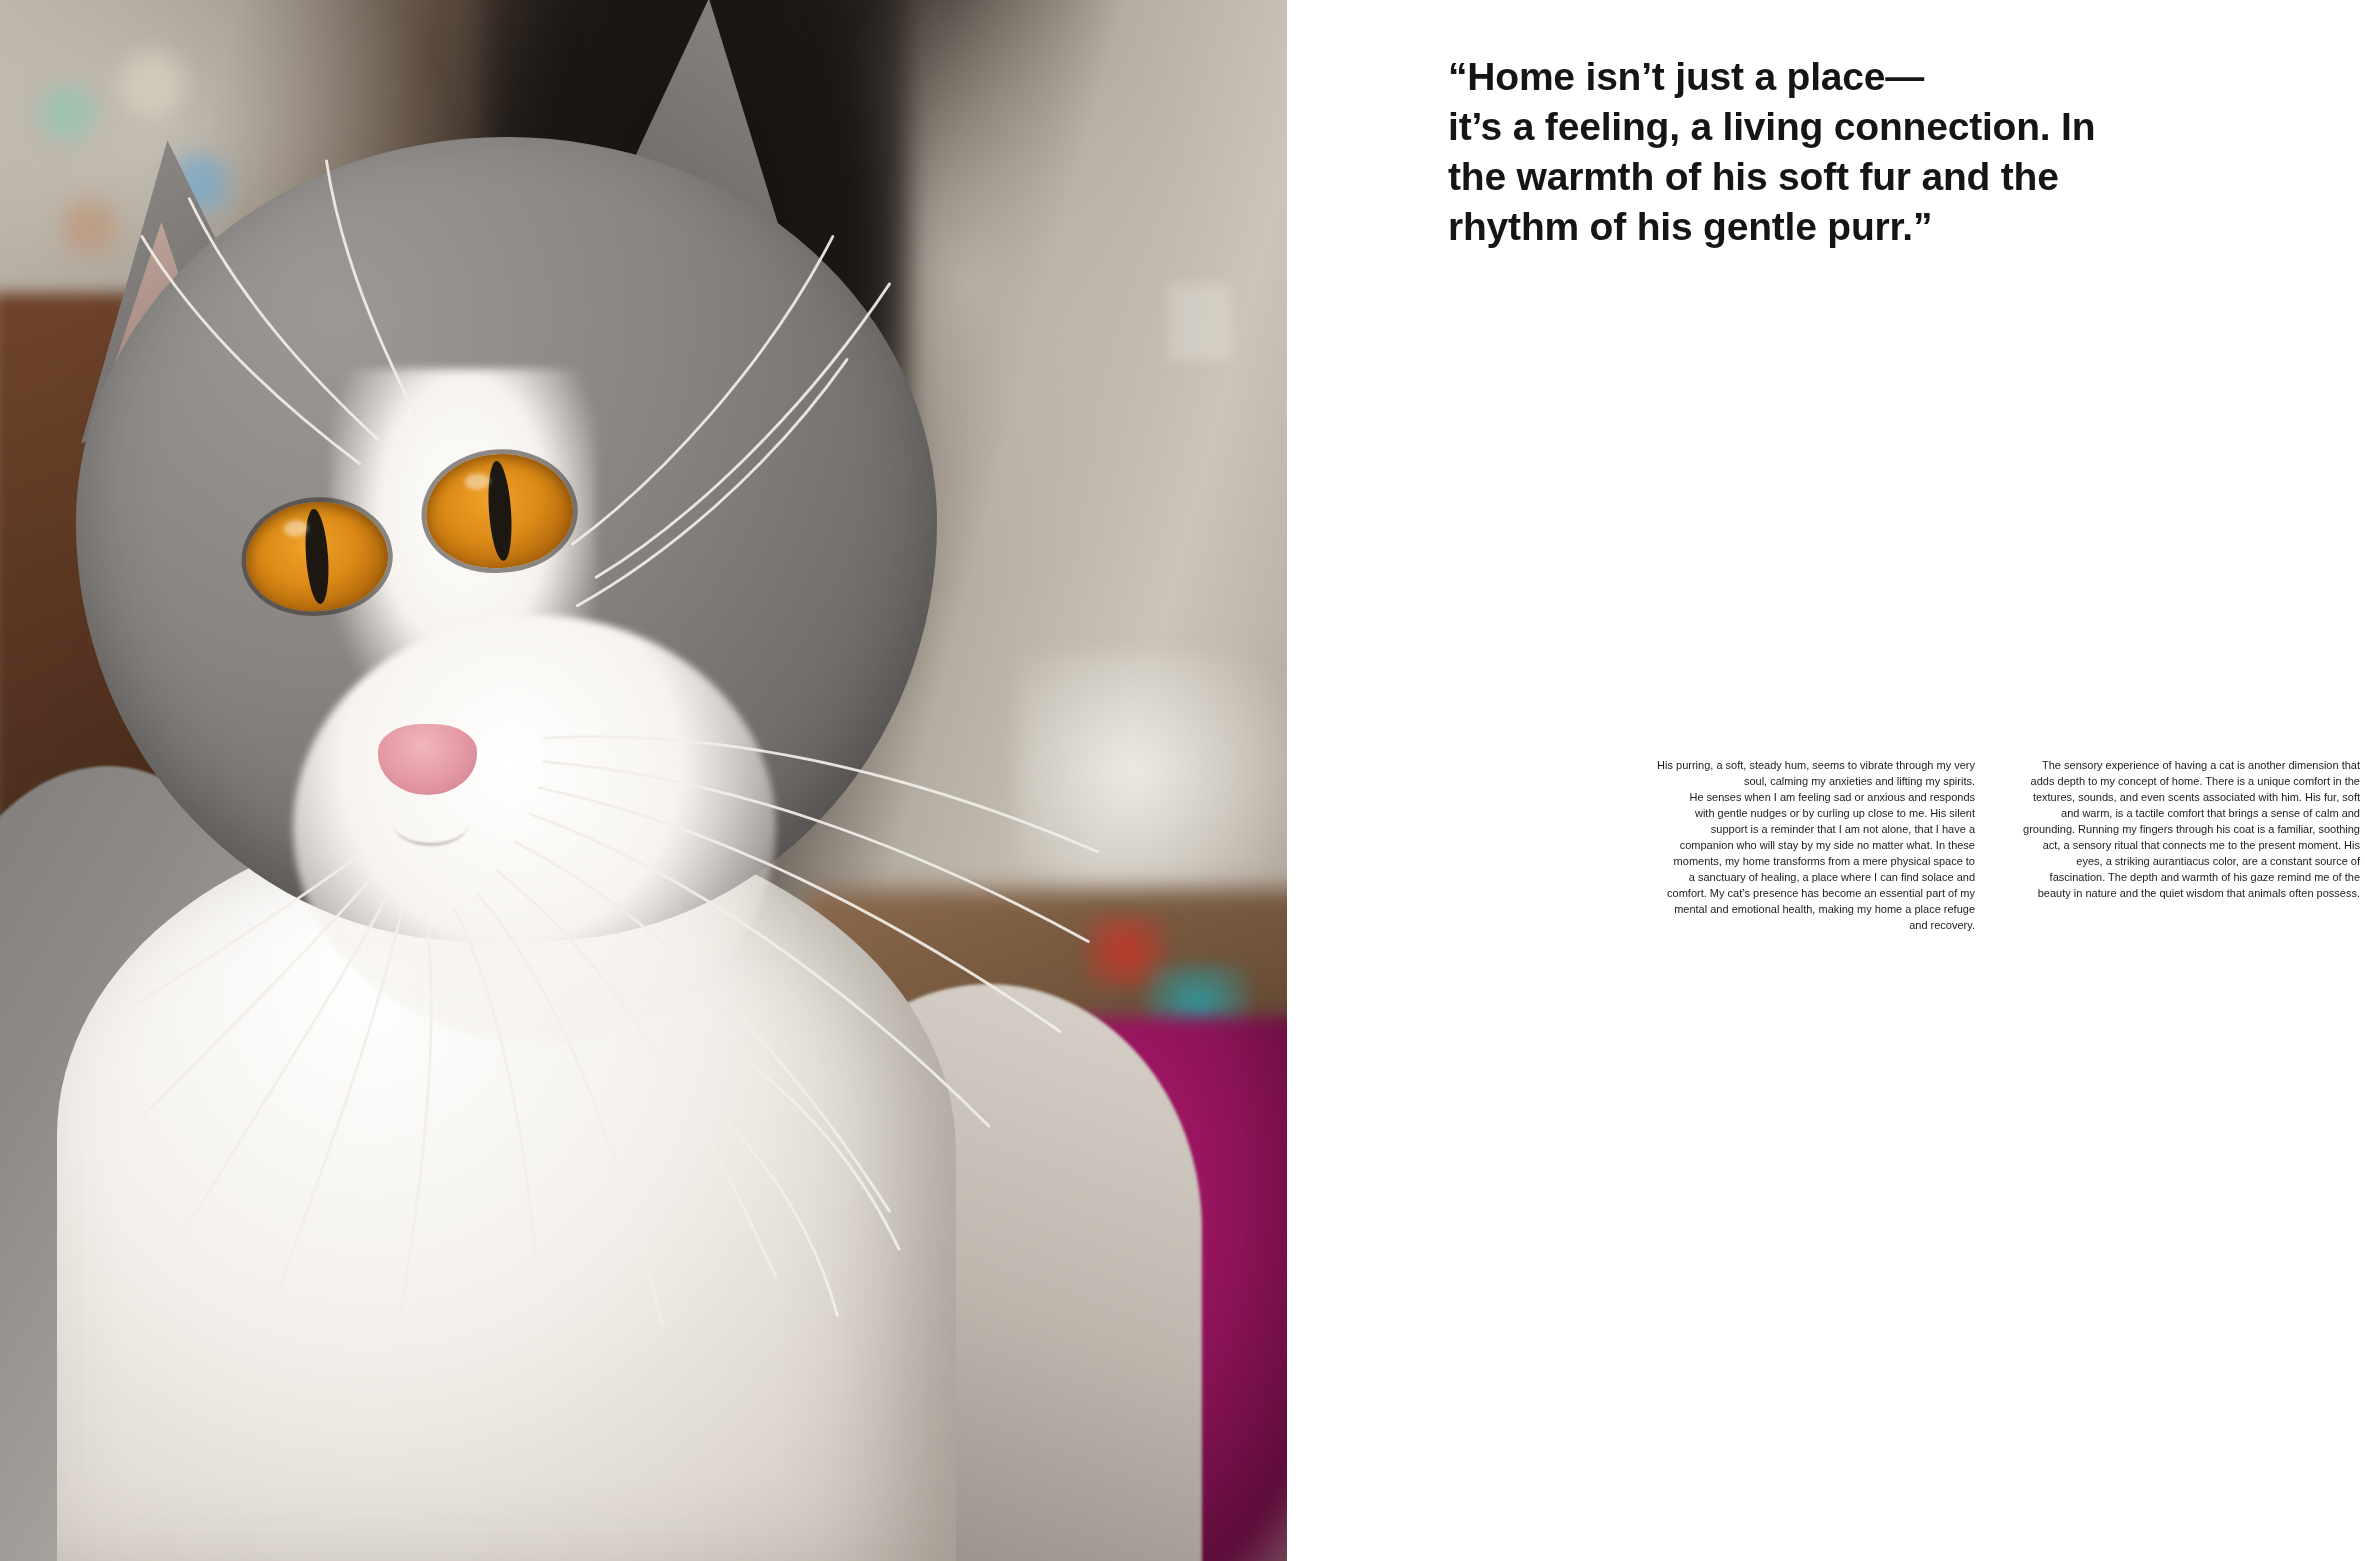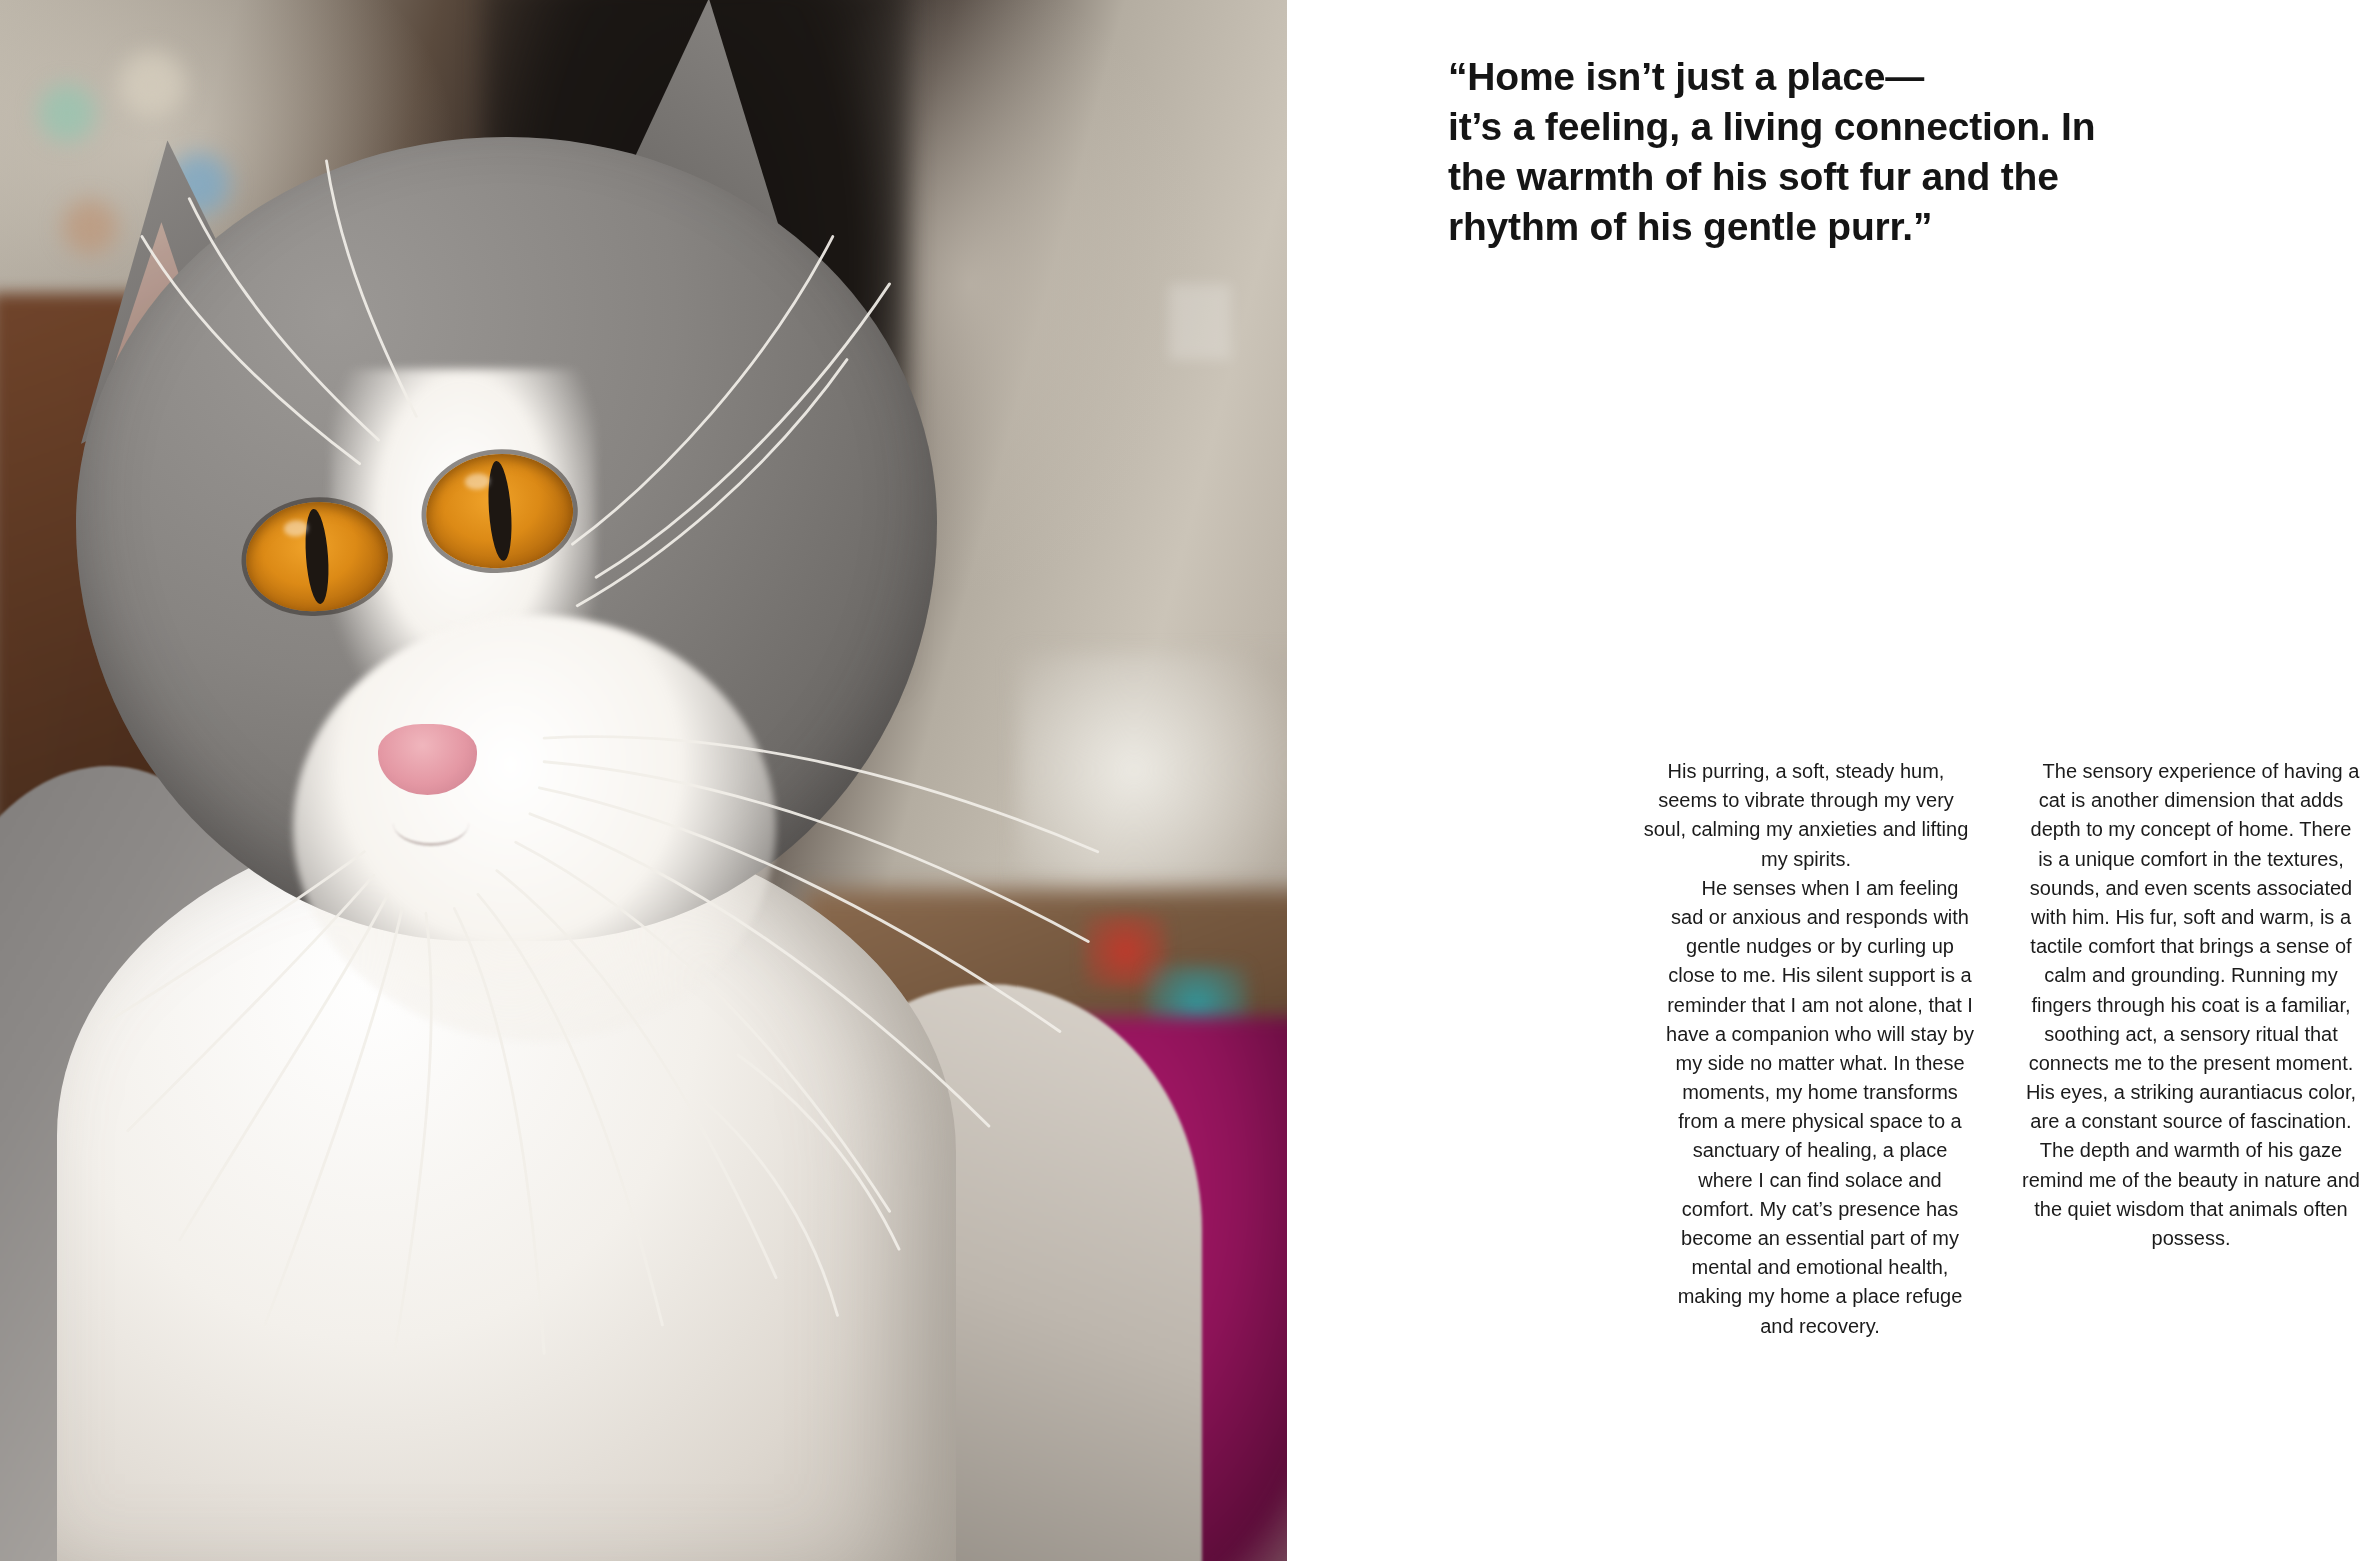--- a/index.html
+++ b/index.html
@@ -325,24 +325,24 @@
   .columns {
     position: absolute;
     left: 350px;
     top: 757px;
     width: 724px;
     display: flex;
     gap: 47px;
   }
   .col {
     width: 338px;
-    font-size: 20px;
+    font-size: 11px;
     line-height: 1.46;
     color: #1b1b1b;
-    text-align: center;
+    text-align: right;
   }
   .col p {
     margin: 0;
     white-space: pre-line;
   }
   .col p + p {
     text-indent: 20px;
     margin-left: 28px;
   }
 </style>

